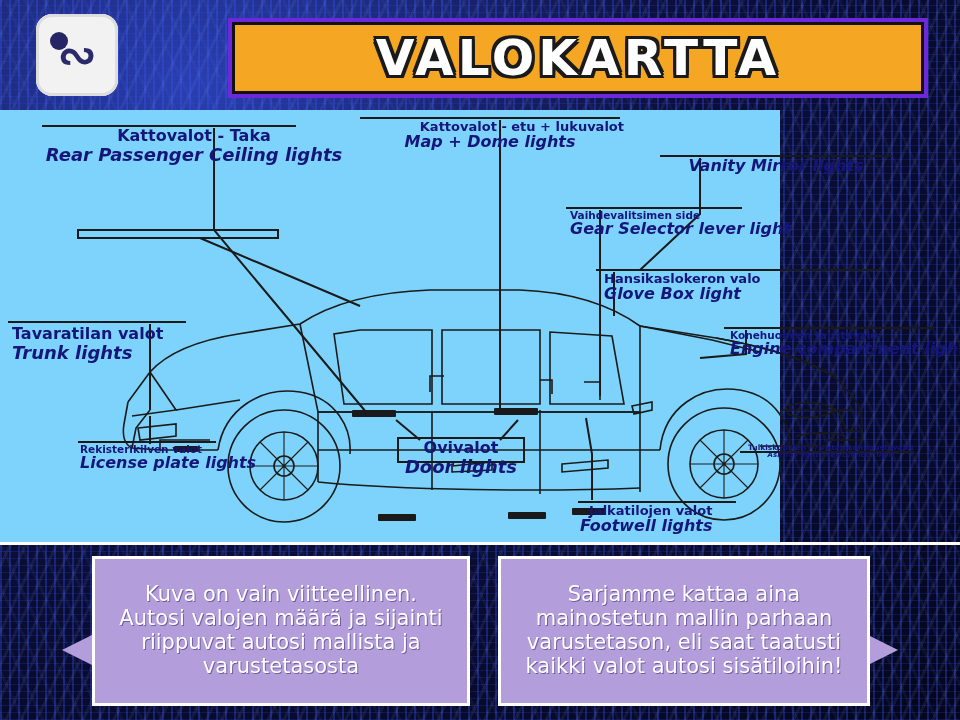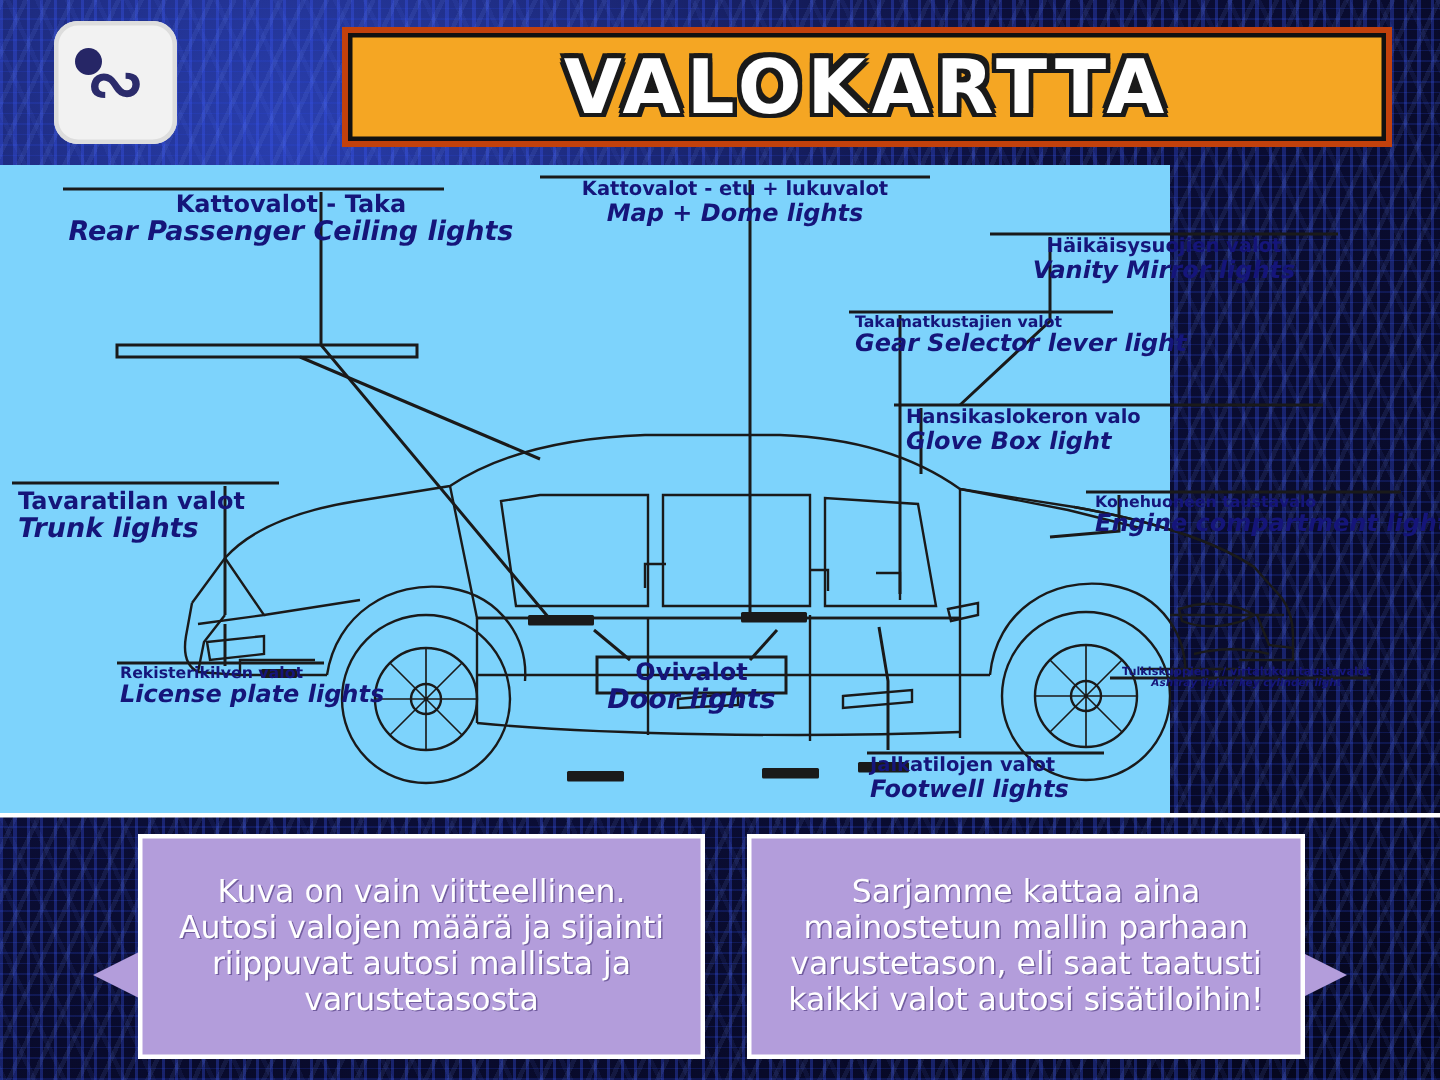--- a/index.html
+++ b/index.html
@@ -39,21 +39,21 @@
   .logo .glyph{
     position:absolute;inset:0;display:flex;align-items:center;justify-content:center;
     font-size:46px;color:#2b2b6b;font-weight:bold;
   }
   .logo .dot{
     position:absolute;left:14px;top:18px;width:18px;height:18px;border-radius:50%;
     background:#262666;
   }
   .title-bar{
     position:absolute;left:228px;top:18px;width:692px;height:72px;
-    background:#f5a623;border:4px solid #c2410c;
+    background:#f5a623;border:4px solid #6d28d9;
     box-shadow:0 0 0 3px #111 inset;
   }
   .title-bar .title{
     position:absolute;inset:0;display:flex;align-items:center;justify-content:center;
     font-family:"DejaVu Sans", sans-serif;
     font-weight:bold;font-size:50px;letter-spacing:4px;color:#ffffff;
     text-shadow:
       -3px -3px 0 #1a1a1a, 3px -3px 0 #1a1a1a, -3px 3px 0 #1a1a1a, 3px 3px 0 #1a1a1a,
       0 3px 0 #1a1a1a, 3px 0 0 #1a1a1a, 0 -3px 0 #1a1a1a, -3px 0 0 #1a1a1a;
   }
@@ -73,21 +73,21 @@
     font-weight:bold;
     line-height:1.06;
     white-space:nowrap;
   }
   .lbl .fi{display:block;}
   .lbl .en{display:block;font-style:italic;}
   .lbl.ctr{text-align:center;}
 
   .sz-lg .fi{font-size:16px;}
   .sz-lg .en{font-size:18px;}
-  .sz-md .fi{font-size:13px;}
+  .sz-md .fi{font-size:13px;text-align:right;}
   .sz-md .en{font-size:16px;}
   .sz-sm .fi{font-size:10.5px;}
   .sz-sm .en{font-size:16px;}
   .sz-xs .fi{font-size:7.5px;}
   .sz-xs .en{font-size:7px;}
 
   
   .footer{
     position:absolute;left:0;top:542px;width:960px;height:178px;
   }
@@ -237,27 +237,26 @@
       <span class="fi">Kattovalot - Taka</span>
       <span class="en">Rear Passenger Ceiling lights</span>
     </div>
 
     <div class="lbl sz-md ctr" style="left:356px;top:10px;width:268px;">
       <span class="fi">Kattovalot - etu + lukuvalot</span>
       <span class="en">Map + Dome lights</span>
     </div>
 
     <div class="lbl sz-md ctr" style="left:658px;top:48px;width:236px;">
-      <span class="fi">Häikäisysuojien valot</span>
       <span class="en">Vanity Mirror lights</span>
     </div>
 
 
     <div class="lbl sz-sm" style="left:570px;top:100px;">
-      <span class="fi">Takamatkustajien valot</span>
+      <span class="fi">Vaihdevalitsimen side</span>
       <span class="en">Gear Selector lever light</span>
     </div>
 
     <div class="lbl sz-md" style="left:604px;top:162px;">
       <span class="fi">Hansikaslokeron valo</span>
       <span class="en">Glove Box light</span>
     </div>
 
     <div class="lbl sz-sm" style="left:730px;top:220px;">
       <span class="fi">Konehuoneen taustavalo</span>

